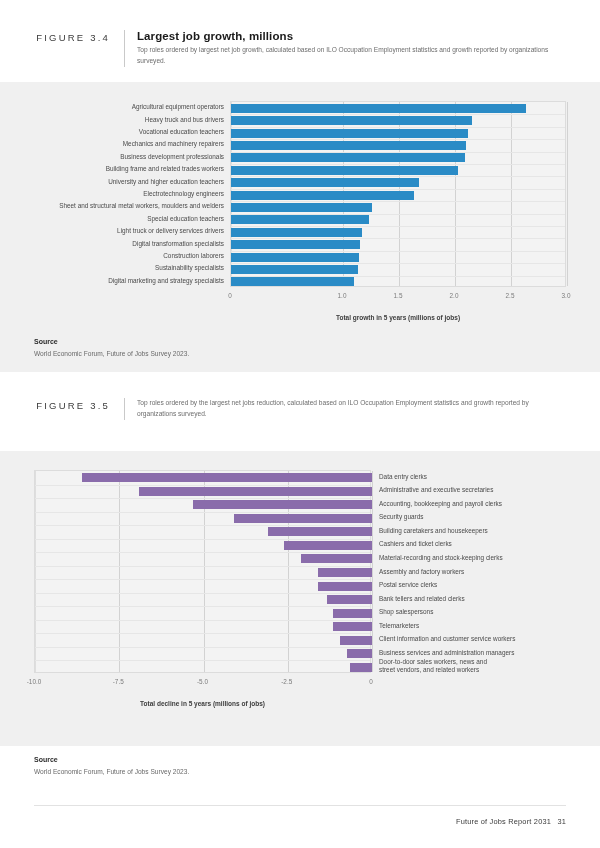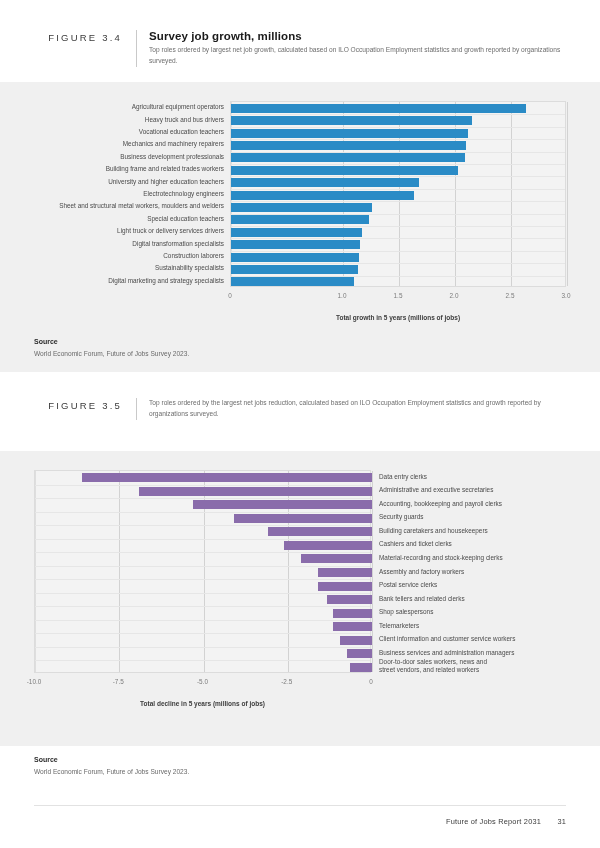--- a/index.html
+++ b/index.html
@@ -12,21 +12,21 @@
     color: #2b2b2b;
     overflow: hidden;
   }
 
   .page { position: relative; width: 600px; height: 848px; }
 
   
   .fig-header {
     display: flex;
     align-items: flex-start;
-    padding: 0 34px 0 16px;
+    padding: 0 34px 0 4px;
   }
   .fig-number {
     width: 120px;
     text-align: right;
     padding-right: 14px;
     font-size: 9.5px;
     letter-spacing: 2.2px;
     color: #3b3b3b;
     font-weight: 400;
     padding-top: 2px;
@@ -130,38 +130,38 @@
 
   
   .footer {
     position: absolute;
     bottom: 22px;
     right: 34px;
     font-size: 7.4px;
     color: #3a3a3a;
     letter-spacing: 0.2px;
   }
-  .footer .pg { margin-left: 14px; }
+  .footer .pg { margin-left: 4px; }
   .footer-rule {
     position: absolute;
     left: 34px; right: 34px;
     bottom: 42px;
     height: 1px;
     background: #e2e2e2;
   }
 </style>
 </head>
 <body>
 
 <div class="page">
 
   <div class="fig-header" style="position:absolute;top:30px;left:0;width:600px;">
     <div class="fig-number">FIGURE 3.4</div>
     <div class="fig-text">
-      <div class="fig-title">Survey job growth, millions</div>
+      <div class="fig-title">Largest job growth, millions</div>
       <div class="fig-subtitle">Top roles ordered by largest net job growth, calculated based on ILO Occupation Employment statistics and growth reported by organizations surveyed.</div>
     </div>
   </div>
 
   <div class="panel" style="position:absolute;top:82px;left:0;width:600px;height:290px;">
     <div class="chart-wrap" id="chart1" style="position:absolute;inset:0;">
         <div class="plot" style="left: 230px; top: 19px; width: 336px; height: 186px;">
           <div class="gridline" style="left: 0px;"></div>
           <div class="gridline strong" style="left: 112px;"></div>
           <div class="gridline strong" style="left: 168px;"></div>

